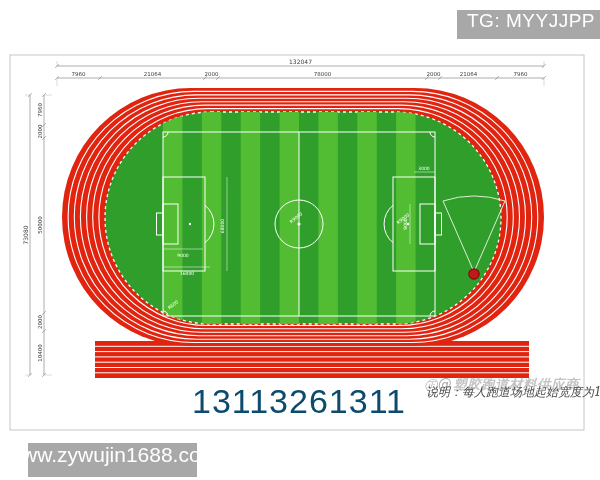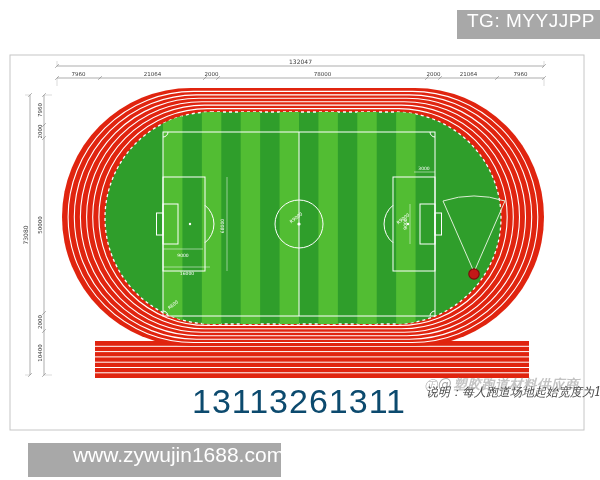--- a/index.html
+++ b/index.html
@@ -1,21 +1,21 @@
 <!DOCTYPE html>
 <html><head>
 <meta charset="utf-8">
 <style>
   html,body{margin:0;padding:0;background:#fff;}
   .canvas{position:relative;width:600px;height:480px;background:#ffffff;overflow:hidden;
           font-family:"Liberation Sans",sans-serif;}
   .banner{position:absolute;background:#a8a8a8;color:#ffffff;display:flex;align-items:flex-start;
           justify-content:center;font-family:"Liberation Sans",sans-serif;margin-left:20px;}
   .banner.tg{left:437px;top:10px;width:148px;height:29px;font-size:19px;letter-spacing:.5px;}
-  .banner.site{left:8px;top:443px;width:205px;height:34px;font-size:21px;padding-left:48px;}
+  .banner.site{left:8px;top:443px;width:169px;height:34px;font-size:21px;}
   .notes{position:absolute;left:36px;top:376px;width:185px;font-family:"DejaVu Serif",serif;
          font-size:9px;line-height:11.5px;color:#1d1d1d;}
   .note-row{white-space:nowrap;}
   .note-row .pfx{margin-right:2px;}
   .note-row.indent{margin-left:19px;}
   .phone{position:absolute;left:192px;top:382px;width:224px;
          font-size:34px;color:#0c4a6e;letter-spacing:1px;font-family:"Liberation Sans",sans-serif;}
   .watermark{position:absolute;left:424px;top:376px;width:162px;height:26px;font-style:italic;}
   .wm-brand{position:absolute;left:0;top:0;font-size:13.5px;font-weight:bold;white-space:nowrap;
             color:rgba(145,145,145,0.55);letter-spacing:.5px;font-family:"DejaVu Sans",sans-serif;}

